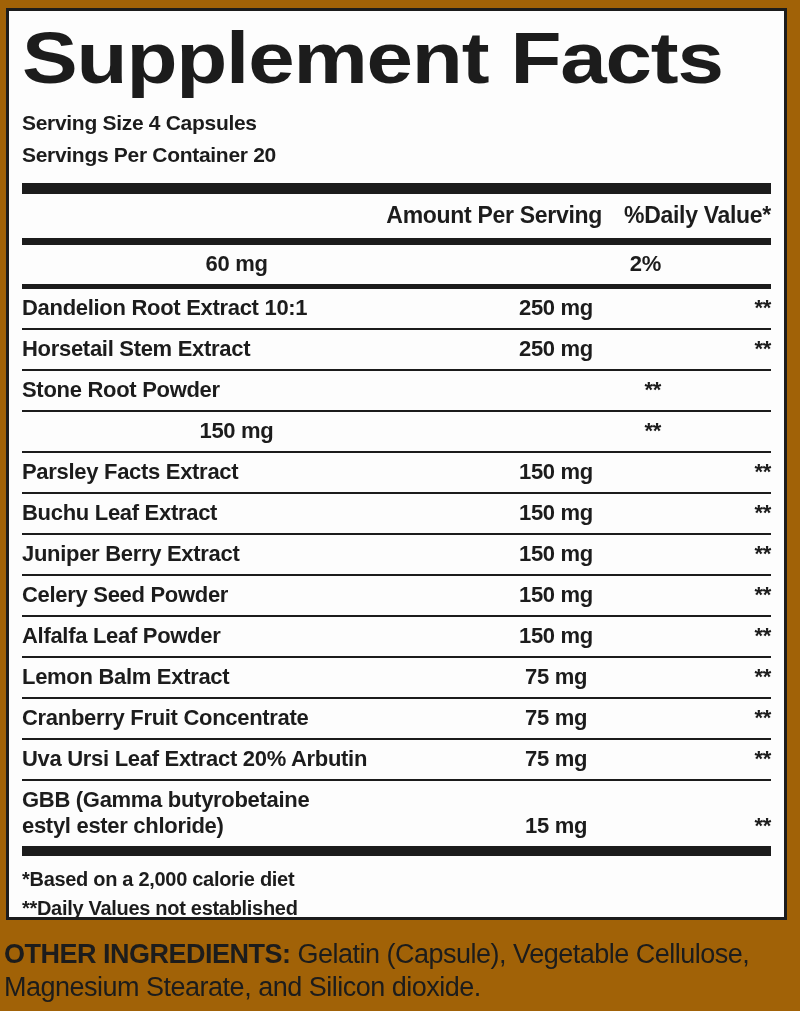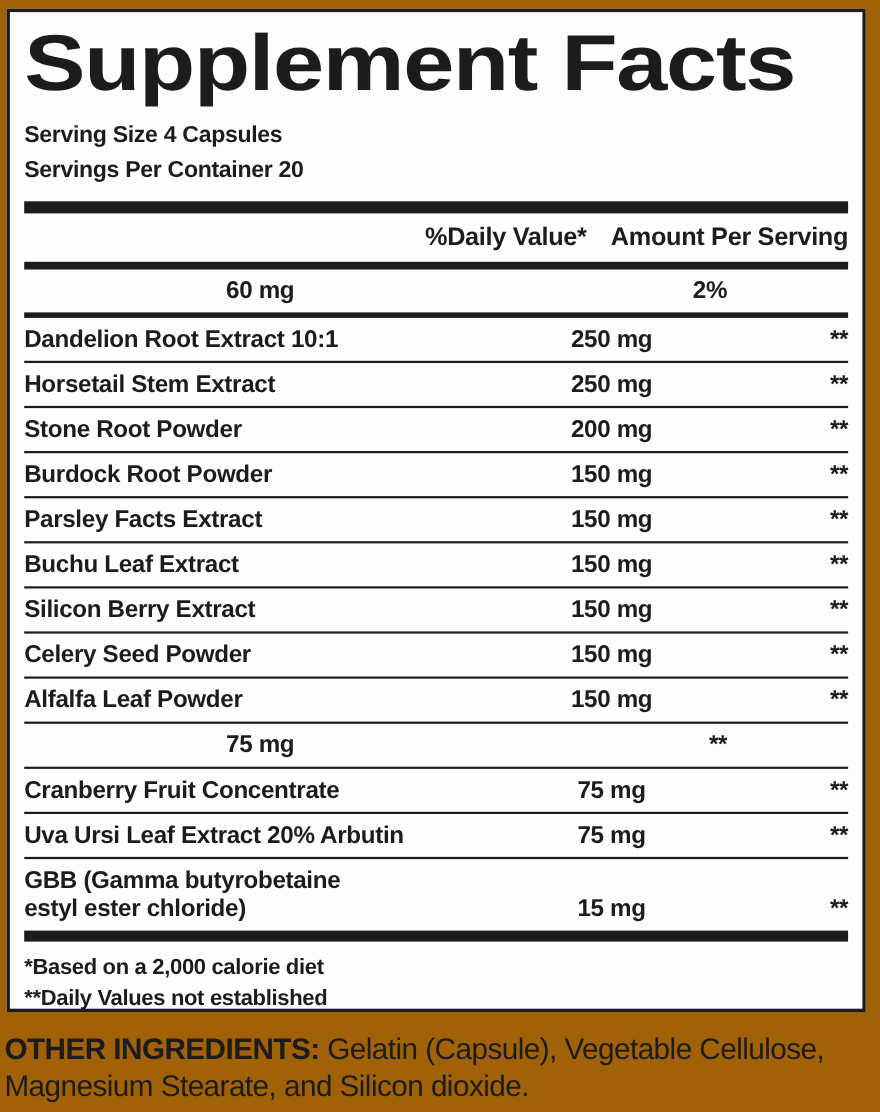--- a/index.html
+++ b/index.html
@@ -105,22 +105,22 @@
     <div class="title">Supplement Facts</div>
 
     <div class="serving-info">
       <div>Serving Size 4 Capsules</div>
       <div>Servings Per Container 20</div>
     </div>
 
     <div class="rule-thick"></div>
 
     <div class="col-header">
+      <span>Amount Per Serving</span>
       <span>%Daily Value*</span>
-      <span>Amount Per Serving</span>
     </div>
 
     <div class="rule-thick below-header"></div>
 
     <div class="rows">
   <div class="row rule-medium">
     <span class="c-amount">60 mg</span>
     <span class="c-dv">2%</span>
   </div>
 
@@ -131,61 +131,60 @@
   </div>
 
   <div class="row">
     <span class="c-name">Horsetail Stem Extract</span>
     <span class="c-amount">250 mg</span>
     <span class="c-dv">**</span>
   </div>
 
   <div class="row">
     <span class="c-name">Stone Root Powder</span>
-    <span class="c-amount">200 mg</span>
-    <span class="c-dv">**</span>
-  </div>
-
-  <div class="row">
-    <span class="c-name">Burdock Root Powder</span>
+    <span class="c-dv">**</span>
+  </div>
+
+  <div class="row">
     <span class="c-amount">150 mg</span>
     <span class="c-dv">**</span>
   </div>
 
   <div class="row">
     <span class="c-name">Parsley Facts Extract</span>
     <span class="c-amount">150 mg</span>
     <span class="c-dv">**</span>
   </div>
 
   <div class="row">
     <span class="c-name">Buchu Leaf Extract</span>
     <span class="c-amount">150 mg</span>
     <span class="c-dv">**</span>
   </div>
 
   <div class="row">
-    <span class="c-name">Silicon Berry Extract</span>
+    <span class="c-name">Juniper Berry Extract</span>
     <span class="c-amount">150 mg</span>
     <span class="c-dv">**</span>
   </div>
 
   <div class="row">
     <span class="c-name">Celery Seed Powder</span>
     <span class="c-amount">150 mg</span>
     <span class="c-dv">**</span>
   </div>
 
   <div class="row">
     <span class="c-name">Alfalfa Leaf Powder</span>
     <span class="c-amount">150 mg</span>
     <span class="c-dv">**</span>
   </div>
 
   <div class="row">
+    <span class="c-name">Lemon Balm Extract</span>
     <span class="c-amount">75 mg</span>
     <span class="c-dv">**</span>
   </div>
 
   <div class="row">
     <span class="c-name">Cranberry Fruit Concentrate</span>
     <span class="c-amount">75 mg</span>
     <span class="c-dv">**</span>
   </div>
 

